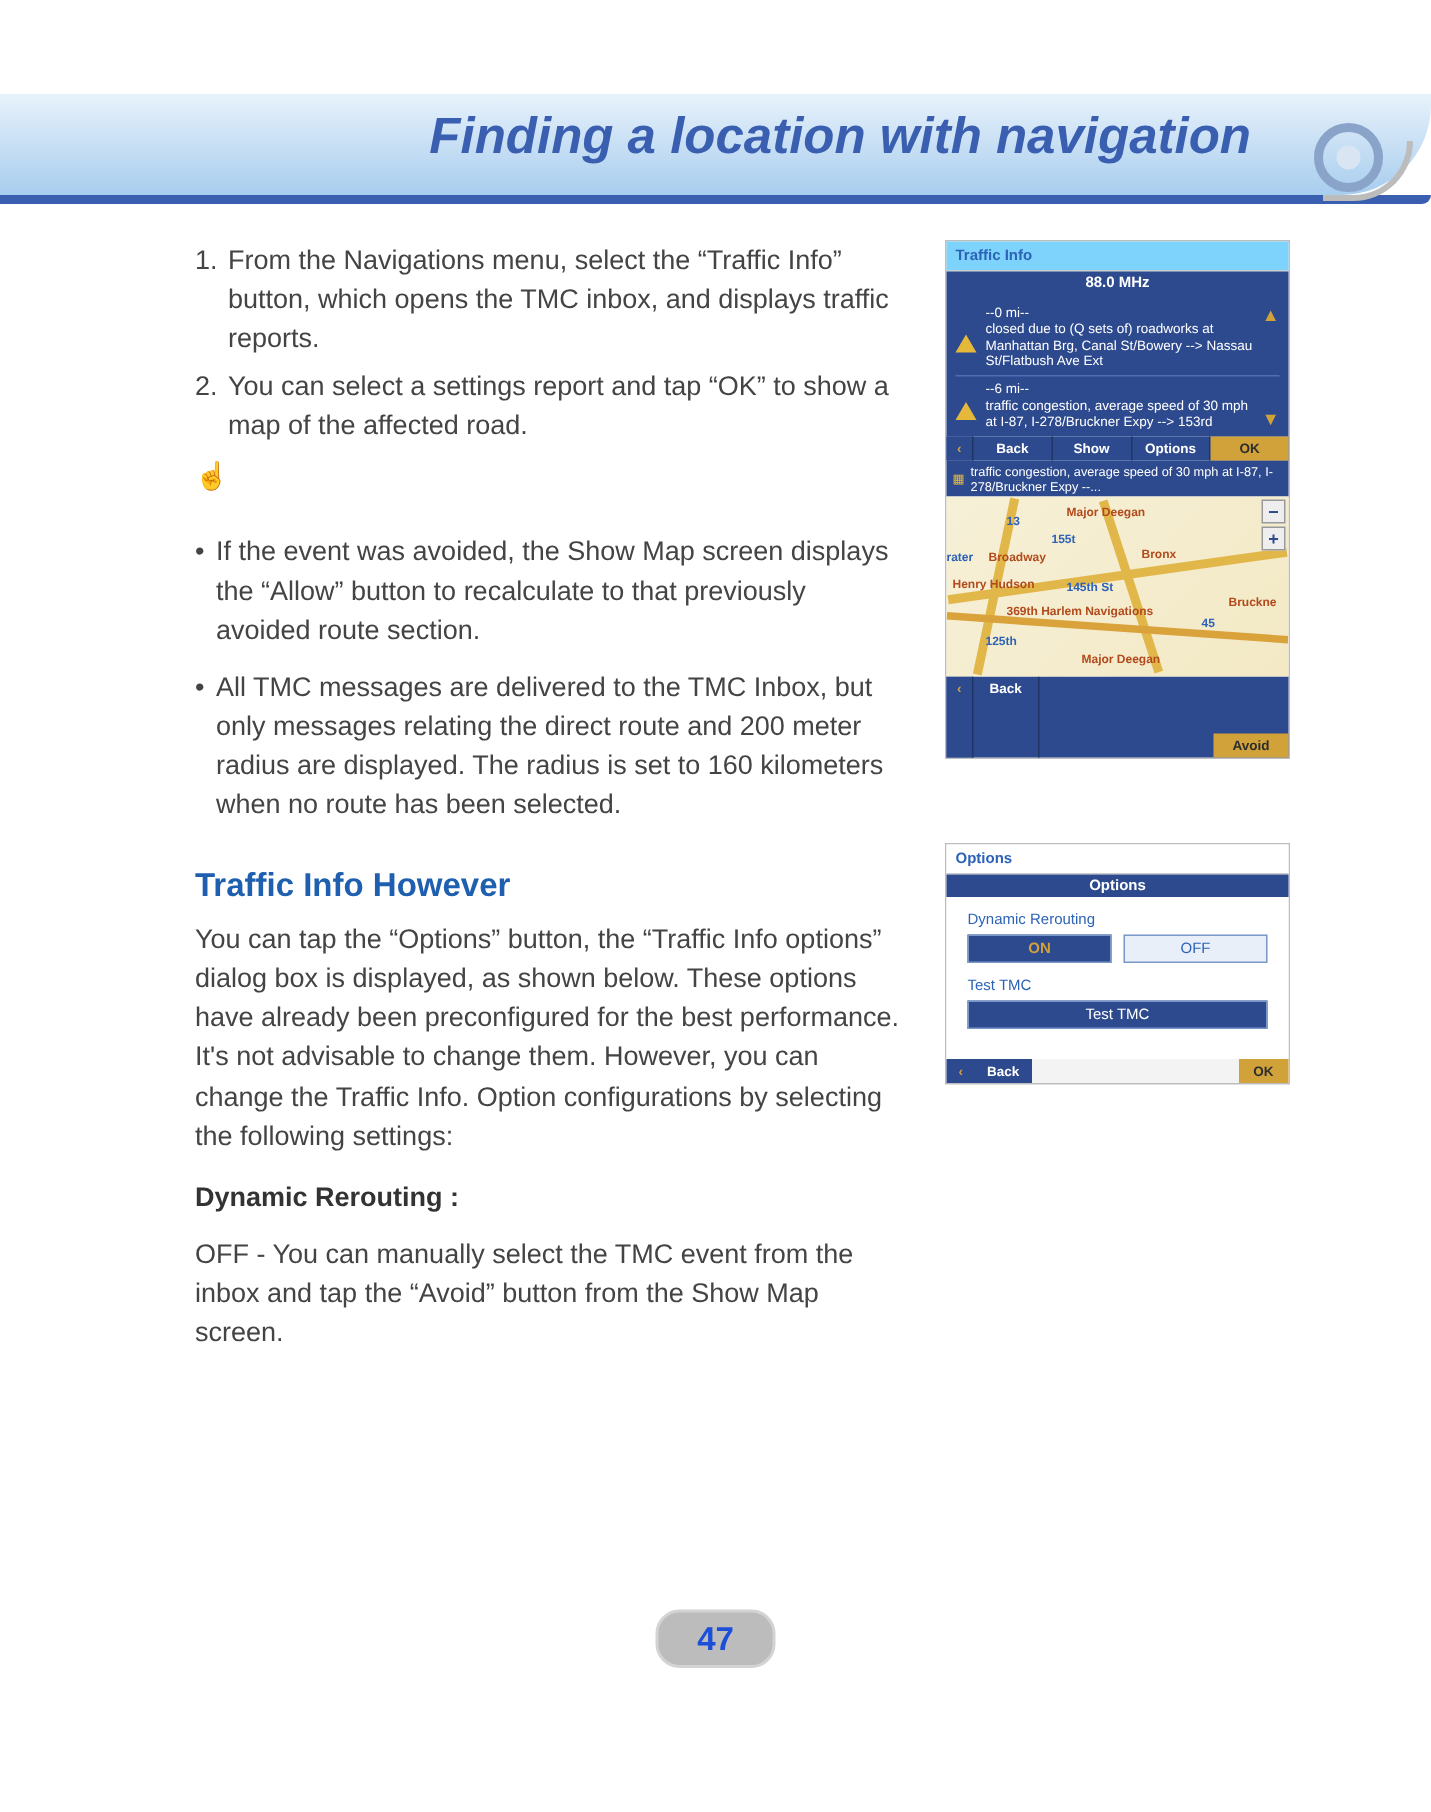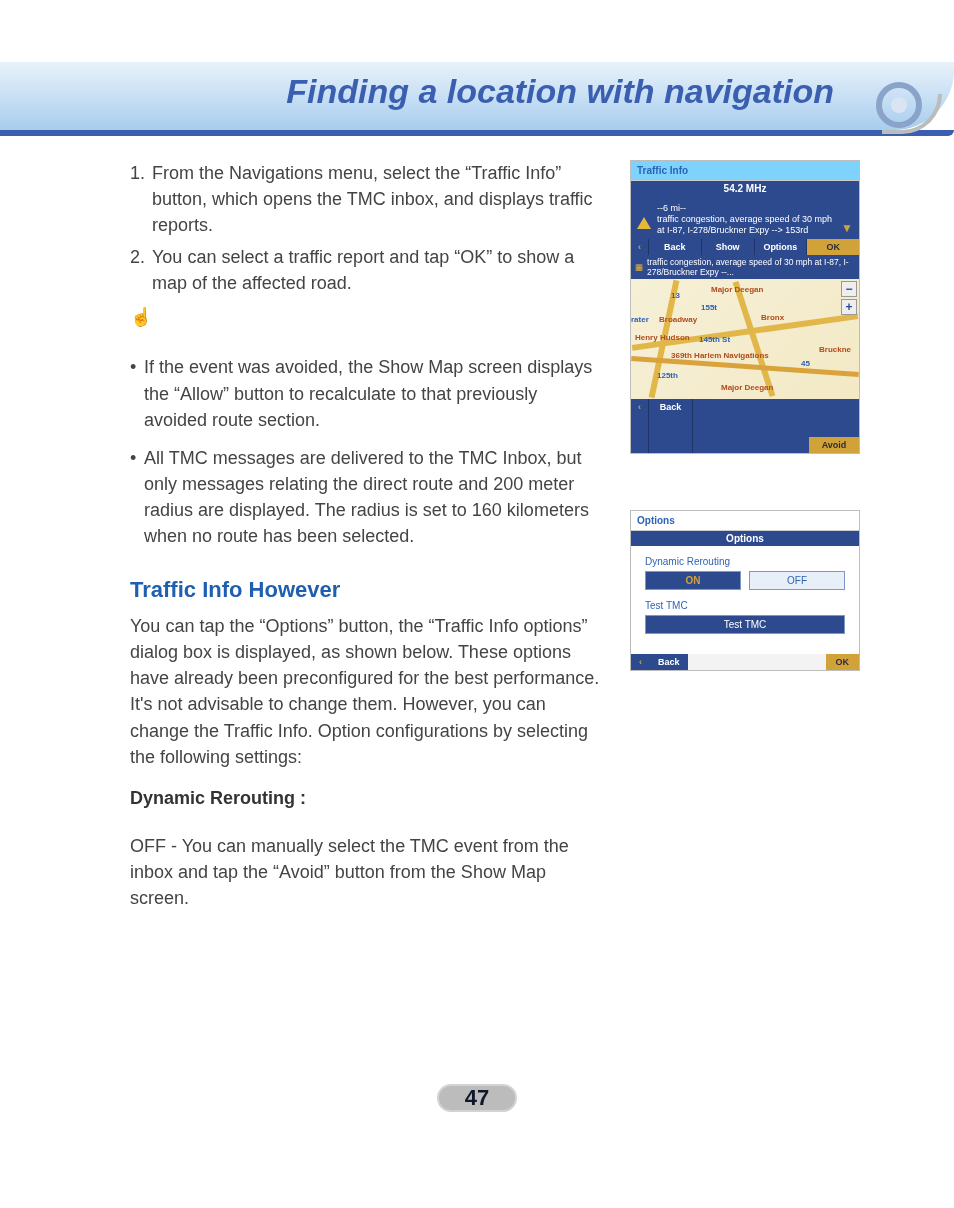--- a/index.html
+++ b/index.html
@@ -168,24 +168,24 @@
     margin-top: 4px;
   }
 
   
   .page-number {
     position: absolute;
     bottom: 96px;
     left: 50%;
     transform: translateX(-50%);
     width: 80px;
-    height: 28px;
+    height: 39px;
     background: #bcbcbc;
     border-radius: 16px;
-    color: #0f172a;
+    color: #1d4ed8;
     font-weight: bold;
     font-size: 22px;
     display: flex;
     align-items: center;
     justify-content: center;
     border: 2px solid #d3d3d3;
   }
 
   .clear { clear: both; }
 </style>
@@ -208,51 +208,59 @@
     <div class="left-col">
 
       <div class="list-num para">
         <span class="num">1.</span>
         <span>From the Navigations menu, select the “Traffic Info” button, which opens the TMC inbox, and displays traffic reports.</span>
       </div>
 
       <div class="list-num para">
         <span class="num">2.</span>
         <span>
-          <span>You can select a traffic report and tap “OK” to show a map of the affected road.</span><br>
+          <span>You can select a settings report and tap “OK” to show a map of the affected road.</span><br>
         </span>
       </div>
 
       <div class="hand-icon">☝</div>
 
       <div class="bullet-list">
         <div class="bullet">
           <span class="dot">•</span>
           <span>If the event was avoided, the Show Map screen displays the “Allow” button to recalculate to that previously avoided route section.</span>
         </div>
         <div class="bullet">
           <span class="dot">•</span>
           <span>All TMC messages are delivered to the TMC Inbox, but only messages relating the direct route and 200 meter radius are displayed. The radius is set to 160 kilometers when no route has been selected.</span>
         </div>
       </div>
 
       <div class="section-head">Traffic Info However</div>
       <div class="para">You can tap the “Options” button, the “Traffic Info options” dialog box is displayed, as shown below. These options have already been preconfigured for the best performance. It's not advisable to change them. However, you can change the Traffic Info. Option configurations by selecting the following settings:</div>
 
       <div class="sub-head">Dynamic Rerouting :</div>
-      <div class="para" style="margin-top:24px">OFF - You can manually select the TMC event from the inbox and tap the “Avoid” button from the Show Map screen.</div>
+      <div class="para" style="margin-top:14px">OFF - You can manually select the TMC event from the inbox and tap the “Avoid” button from the Show Map screen.</div>
 
     </div>
 
     <div class="right-col">
 
       <div class="device-box">
         <div class="dev-titlebar">Traffic Info</div>
-        <div class="dev-freq">54.2 MHz</div>
+        <div class="dev-freq">88.0 MHz</div>
         <div class="dev-msgs">
+          <div class="dev-msg">
+            <div class="dev-warn">
+                <div class="tri-warn"></div>
+              </div>
+            <div style="white-space:pre-line">--0 mi--
+closed due to (Q sets of) roadworks at Manhattan Brg, Canal St/Bowery --&gt; Nassau St/Flatbush Ave Ext</div>
+            <div style="color:#d2a23a;align-self:flex-start;font-size:12px">▲</div>
+          </div>
           <div class="dev-msg">
             <div class="dev-warn">
                 <div class="tri-warn"></div>
               </div>
             <div style="white-space:pre-line">--6 mi--
 traffic congestion, average speed of 30 mph at I-87, I-278/Bruckner Expy --&gt; 153rd</div>
             <div style="color:#d2a23a;align-self:flex-end;font-size:12px">▼</div>
           </div>
         </div>
         <div class="dev-footer">
@@ -273,21 +281,21 @@
           <div class="road" style="left:120px;top:0;width:6px;height:100%;transform:rotate(-18deg)"></div>
           <div class="road" style="left:0;top:85px;width:100%;height:5px;transform:rotate(4deg);background:#d9a23a"></div>
 
           <div class="road-label" style="left:80px;top:6px">Major Deegan</div>
           <div class="road-label blue" style="left:40px;top:12px">13</div>
           <div class="road-label blue" style="left:70px;top:24px">155t</div>
           <div class="road-label blue" style="left:0px;top:36px">rater</div>
           <div class="road-label" style="left:28px;top:36px">Broadway</div>
           <div class="road-label" style="left:130px;top:34px">Bronx</div>
           <div class="road-label" style="left:4px;top:54px">Henry Hudson</div>
-          <div class="road-label blue" style="left:68px;top:56px">145th St</div>
+          <div class="road-label blue" style="left:80px;top:56px">145th St</div>
           <div class="road-label" style="left:40px;top:72px">369th Harlem Navigations</div>
           <div class="road-label" style="left:188px;top:66px">Bruckne</div>
           <div class="road-label blue" style="left:170px;top:80px">45</div>
           <div class="road-label blue" style="left:26px;top:92px">125th</div>
           <div class="road-label" style="left:90px;top:104px">Major Deegan</div>
 
           <div class="zoom-btns">
             <div class="zoom-btn" style="background:#eee">−</div>
             <div class="zoom-btn">+</div>
           </div>

